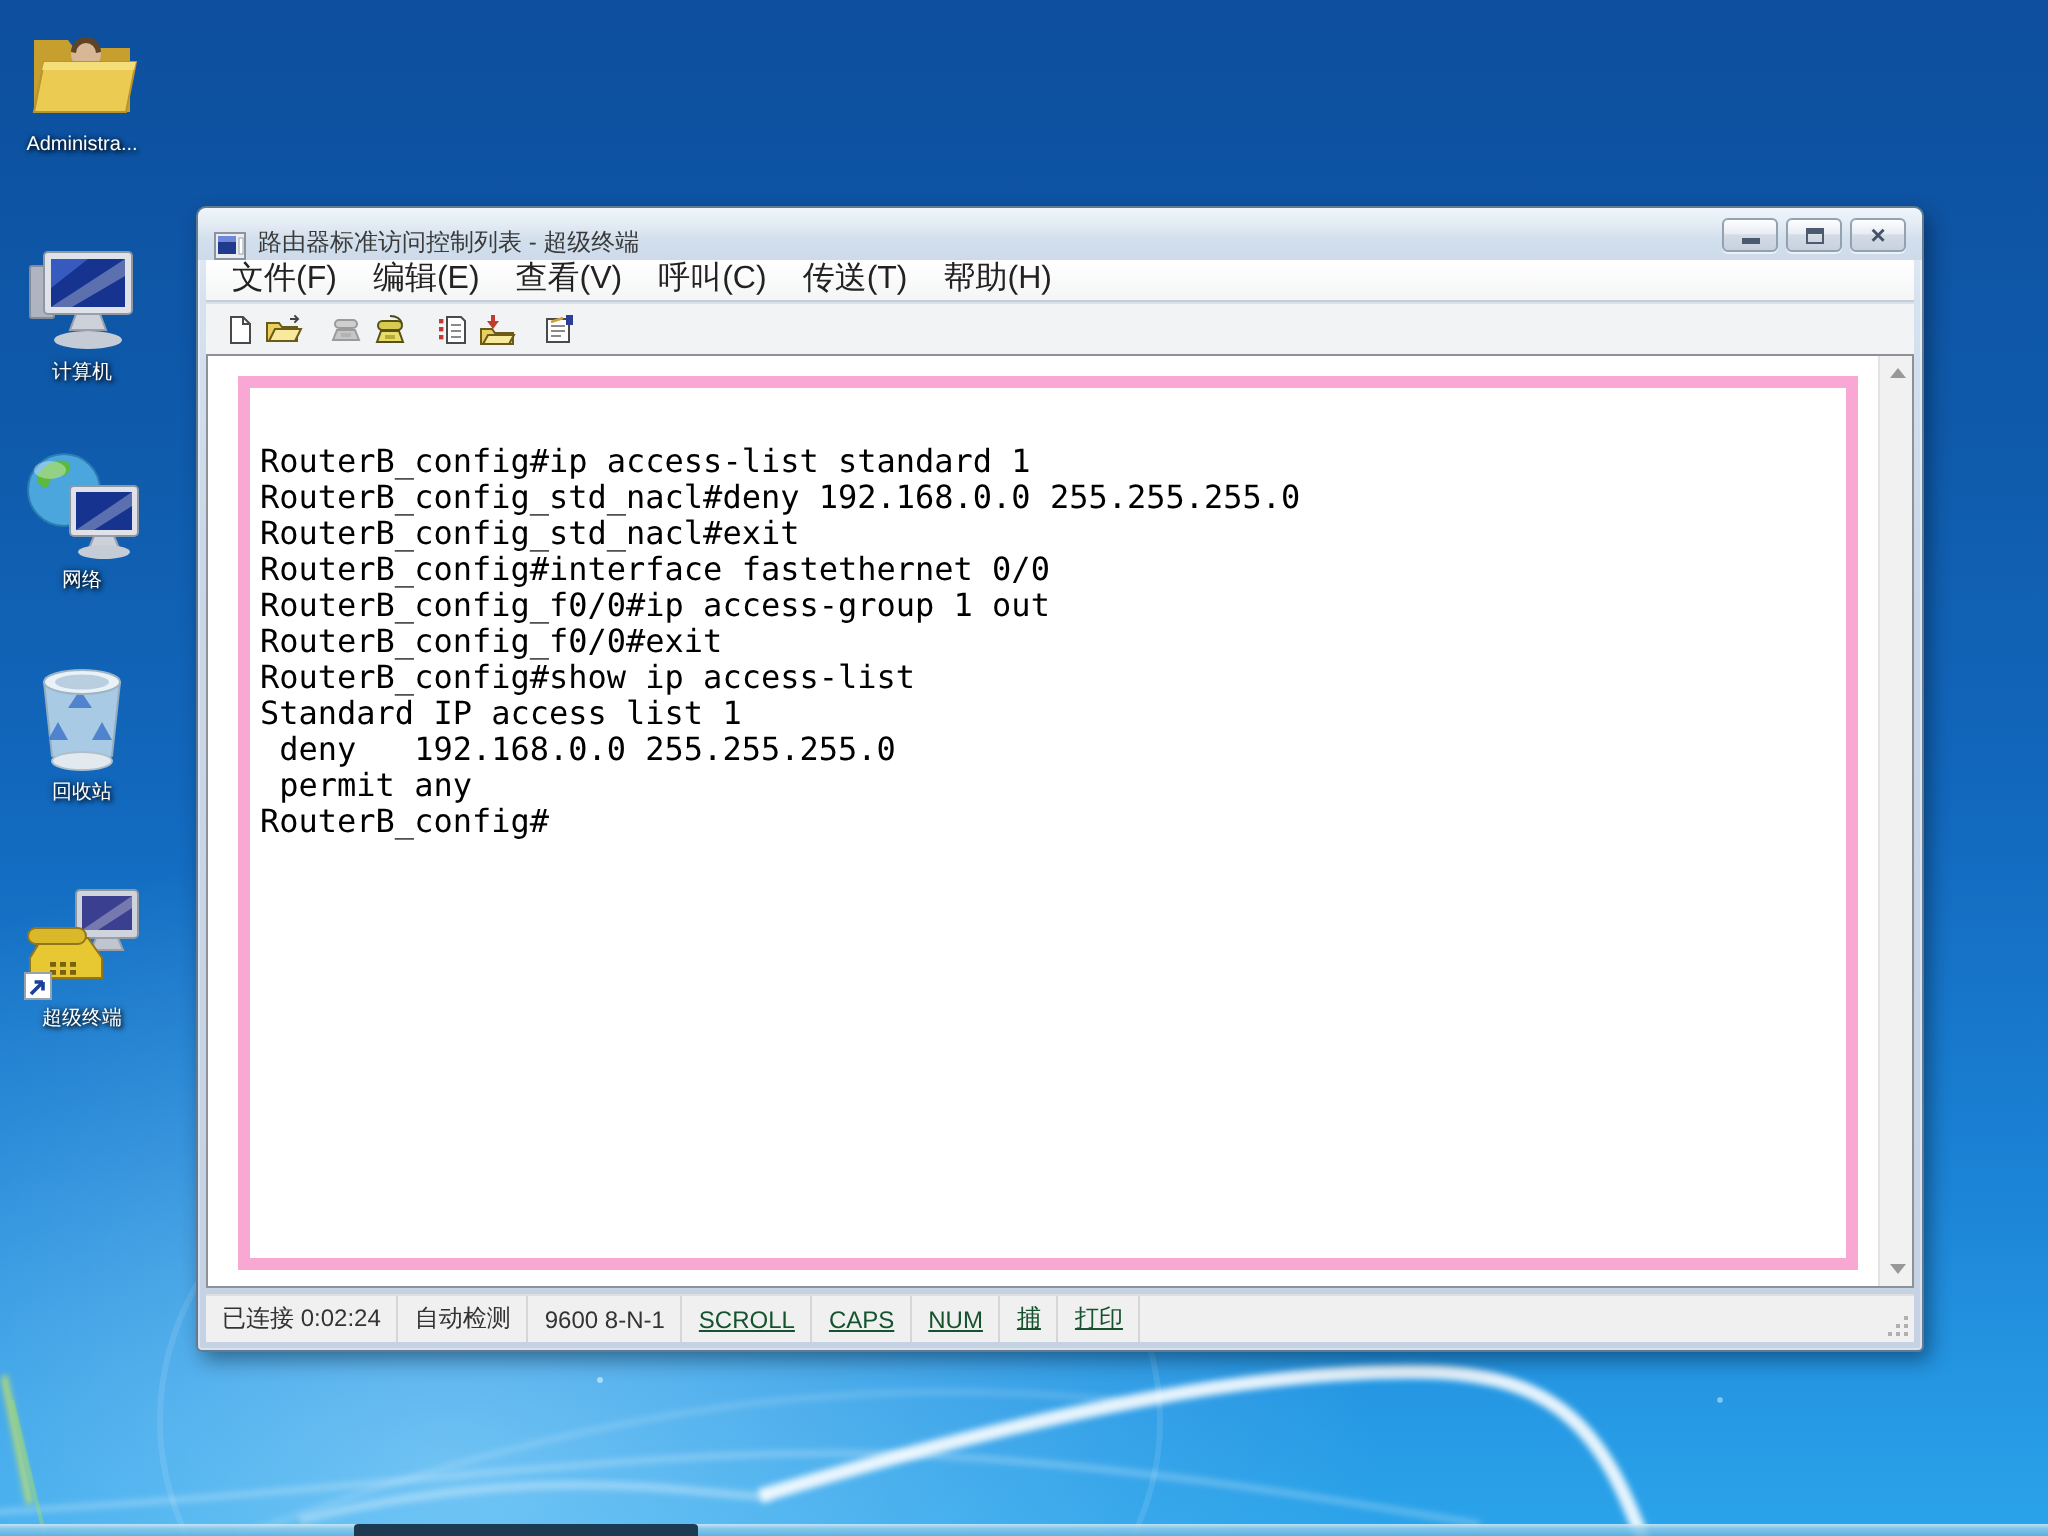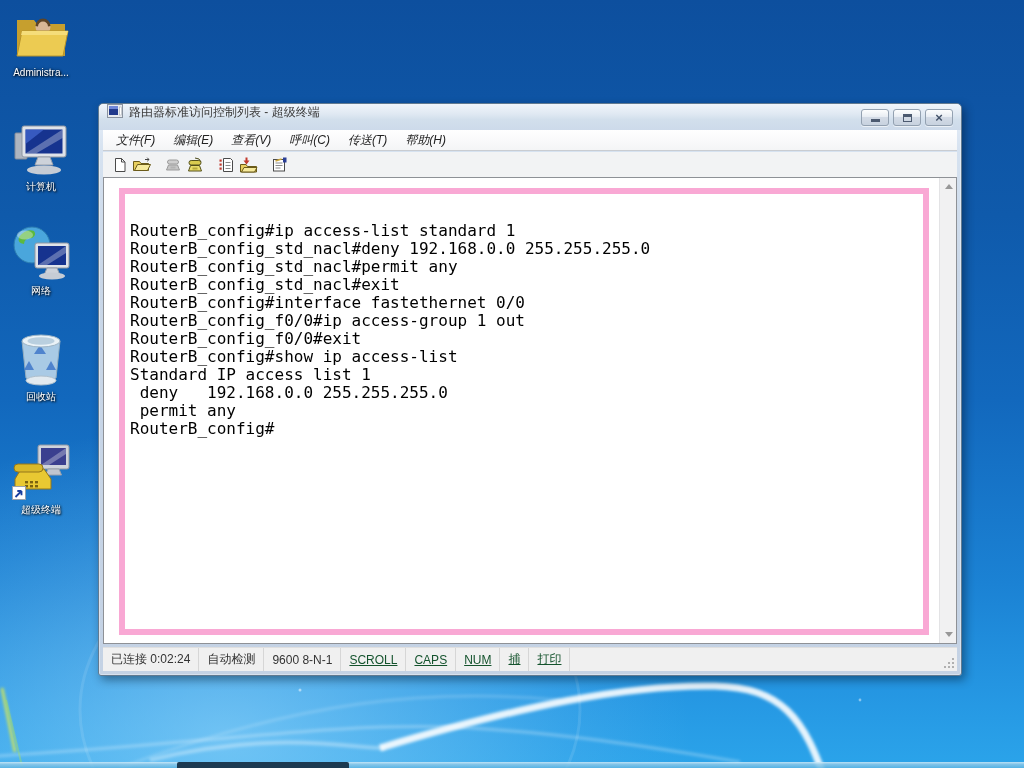--- a/index.html
+++ b/index.html
@@ -25,36 +25,36 @@
   .dicon-label { margin-top:2px; font-size:10px; color:#fff; text-shadow:1px 1px 2px rgba(0,0,0,.9), 0 0 3px rgba(0,0,0,.7); line-height:14px; }
 
   
   #win {
     position:absolute; left:98px; top:103px; width:864px; height:573px;
     background:linear-gradient(180deg,#e9f0f9 0%,#d6e2f0 8%,#c9d7e8 30%,#c4d2e4 100%);
     border:1px solid #5f7river; border:1px solid #627a90;
     border-radius:5px 5px 3px 3px;
     box-shadow:0 0 0 1px rgba(255,255,255,.35) inset, 3px 4px 10px rgba(0,20,40,.45);
   }
-  .titlebar { position:absolute; left:0; top:0; right:0; height:26px; display:flex; align-items:flex-start; padding-left:8px;
+  .titlebar { position:absolute; left:0; top:0; right:0; height:26px; display:flex; align-items:flex-end; padding-left:8px;
     border-radius:5px 5px 0 0;
     background:linear-gradient(180deg,#f0f5fb,#dfe8f2 40%,#d2dfec 60%,#cddaea); }
   .win-icon { width:16px; height:14px; margin-right:6px; flex:0 0 auto; }
   .title-text { font-size:12px; color:#3a3a3a; white-space:nowrap; }
   .capbtns { position:absolute; right:8px; top:5px; display:flex; gap:4px; }
   .capbtn { width:28px; height:17px; border:1px solid #93a1b1; border-radius:3px;
     background:linear-gradient(180deg,#fdfefe,#e8edf3 45%,#d3dbe6 50%,#c8d2df);
     display:flex; align-items:center; justify-content:center; box-shadow:0 1px 0 rgba(255,255,255,.6); }
   .g-min { width:9px; height:3px; background:#4c5a70; margin-top:6px; }
   .g-res { width:9px; height:8px; border:1px solid #4c5a70; border-top:3px solid #4c5a70; background:#fff0; }
   .g-x { font-size:13px; font-weight:bold; color:#44536a; line-height:13px; }
 
   .menubar { position:absolute; left:4px; right:4px; top:26px; height:21px; display:flex; align-items:center;
     background:linear-gradient(180deg,#ffffff,#f4f5f6); border-bottom:1px solid #c9ccd1; padding-left:4px; }
-  .menu-item { font-size:12px; color:#222; padding:0 9px; line-height:20px;font-style:italic; }
+  .menu-item { font-size:16px; color:#222; padding:0 9px; line-height:20px; }
 
   .toolbar { position:absolute; left:4px; right:4px; top:48px; height:25px; display:flex; align-items:center;
     background:#f2f3f4; padding-left:6px; }
   .tbtn { width:22px; height:21px; display:flex; align-items:center; justify-content:center; border:1px solid transparent; border-radius:2px; }
   .tgap { width:9px; }
 
   .client { position:absolute; left:4px; right:4px; top:73px; bottom:31px; background:#fff; border:1px solid #8e9196; }
   .term-box { position:absolute; left:15px; top:10px; right:27px; bottom:8px; border:6px solid #f9a8d4; background:#fff; overflow:hidden; }
   .term-text { padding:28px 4px 0 5px; font-family:"DejaVu Sans Mono","Liberation Mono",monospace; font-size:16px; line-height:18px; color:#000; }
   .term-line { white-space:pre; }
@@ -280,21 +280,20 @@
           <path d="M4.5 4 l6-2" stroke="#c9a43a" stroke-width="1.4"></path>
         </svg>
       </div>
     </div>
 
     <div class="client">
       <div class="term-box">
         <div class="term-text">
           <div class="term-line">RouterB_config#ip access-list standard 1</div>
           <div class="term-line">RouterB_config_std_nacl#deny 192.168.0.0 255.255.255.0</div>
-          <div class="term-line">RouterB_config_std_nacl#permit any</div>
           <div class="term-line">RouterB_config_std_nacl#exit</div>
           <div class="term-line">RouterB_config#interface fastethernet 0/0</div>
           <div class="term-line">RouterB_config_f0/0#ip access-group 1 out</div>
           <div class="term-line">RouterB_config_f0/0#exit</div>
           <div class="term-line">RouterB_config#show ip access-list</div>
           <div class="term-line">Standard IP access list 1</div>
           <div class="term-line"> deny   192.168.0.0 255.255.255.0</div>
           <div class="term-line"> permit any</div>
           <div class="term-line">RouterB_config#</div>
         </div>

